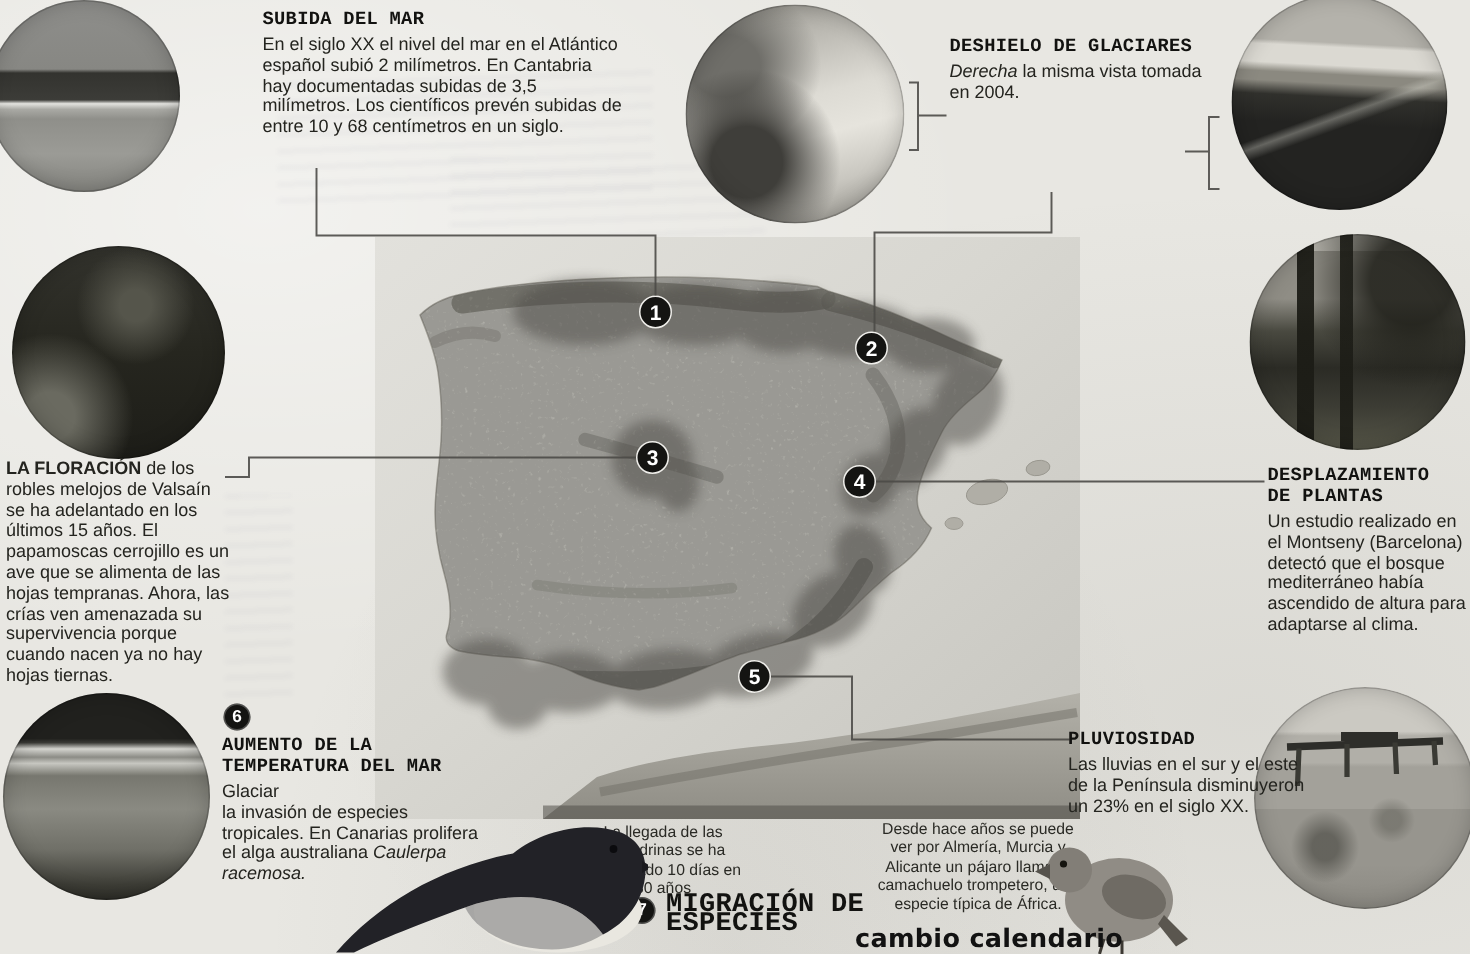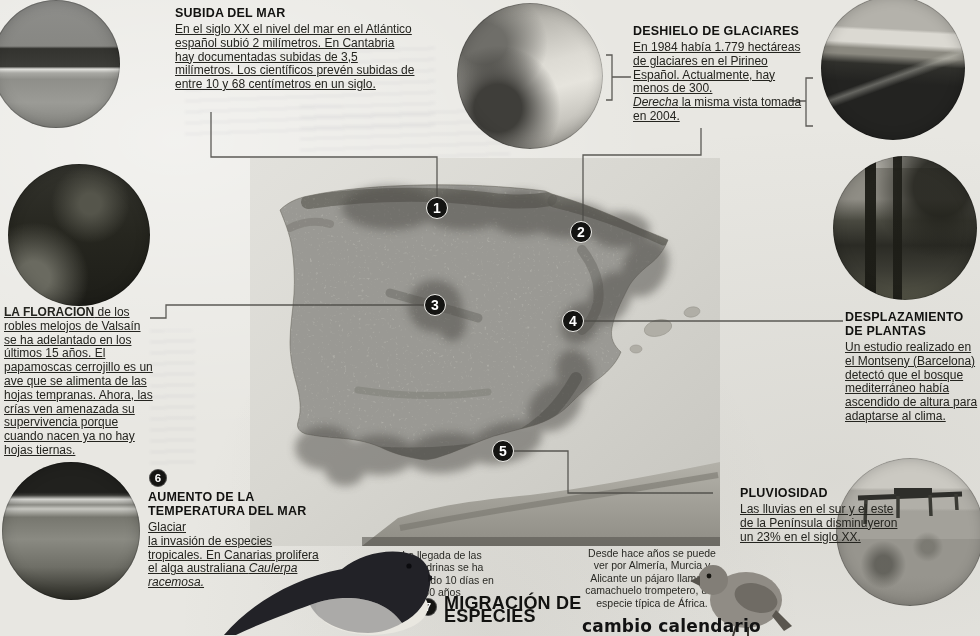--- a/index.html
+++ b/index.html
@@ -44,28 +44,28 @@
     background:linear-gradient(180deg,#21211e 0 22%,#3a3a36 24%,#d4d4cf 27%,#8c8c86 31%,
       #c7c7c1 34%,#77776f 40%,#8a8a82 56%,#6f6f67 76%,#3f3f38 92%,#2c2c26 100%);}
   .ph-drought{left:836px;top:458px;width:148px;height:148px;
     background:
       radial-gradient(ellipse at 32% 72%, rgba(40,40,34,.45) 0 6%, transparent 16%),
       radial-gradient(ellipse at 62% 60%, rgba(60,60,52,.30) 0 5%, transparent 12%),
       linear-gradient(180deg,#cbc9c2 0 20%,#b1afa8 22% 34%,#a3a19a 36% 55%,#97958e 55% 80%,#8b8982 100%);}
   .ph-drought svg{position:absolute;left:0;top:0;}
   
   .note{position:absolute;z-index:4;}
-  .note h3{margin:0 0 3px 0;font-size:12.5px;line-height:14px;font-weight:bold;color:#121210;letter-spacing:.2px;}
-  .note p{margin:0;font-size:12px;line-height:13.8px;color:#24241f;text-decoration:underline;}
+  .note h3{margin:0 0 3px 0;font-size:12.5px;line-height:14px;font-weight:bold;color:#121210;letter-spacing:.2px;font-family:Liberation Mono, monospace;}
+  .note p{margin:0;font-size:12px;line-height:13.8px;color:#24241f;}
   .note p + p{margin-top:0px;}
   .small-note{position:absolute;z-index:4;font-size:10.5px;line-height:12.4px;color:#2a2a25;text-align:center;}
   .badge{position:absolute;z-index:4;width:18px;height:18px;border-radius:50%;background:#141412;
          color:#fff;font-weight:bold;font-size:11.5px;display:flex;align-items:center;justify-content:center;
          box-shadow:inset 0 0 0 1px rgba(255,255,255,.25);}
-  .caption{position:absolute;left:582px;top:616px;z-index:5;font-family:"DejaVu Sans",sans-serif;
+  .caption{position:absolute;left:570px;top:616px;z-index:5;font-family:"DejaVu Sans",sans-serif;
            font-weight:bold;font-size:17px;color:#121212;letter-spacing:.2px;}
   
   .bleed{position:absolute;z-index:0;opacity:.13;filter:blur(1.6px);
          background:repeating-linear-gradient(178deg, rgba(85,85,115,.55) 0 2px, transparent 2px 11px);}
   svg text.marker-num{font-family:"Liberation Sans",sans-serif;font-weight:bold;font-size:14px;fill:#ffffff;}
 </style>
 </head>
 <body>
 
 <div class="bleed" style="left:185px;top:45px;width:250px;height:90px;"></div>
@@ -202,21 +202,20 @@
   </svg>
 </div>
 
 <div class="note" style="left:175px;top:6px;width:242px;">
   <h3>SUBIDA DEL MAR</h3>
   <p>En el siglo XX el nivel del mar en el Atlántico español subió 2 milímetros. En Cantabria hay documentadas subidas de 3,5 milímetros. Los científicos prevén subidas de entre 10 y 68 centímetros en un siglo.</p>
 </div>
 
 <div class="note" style="left:633px;top:24px;width:180px;">
   <h3>DESHIELO DE GLACIARES</h3>
-  <p>En 1984 había 1.779 hectáreas de glaciares en el Pirineo Español. Actualmente, hay menos de 300.</p>
   <p><em>Derecha</em><span> la misma vista tomada en 2004.</span></p>
 </div>
 
 <div class="note" style="left:4px;top:306px;width:152px;">
   <p><strong>LA FLORACIÓN</strong><span> de los robles melojos de Valsaín se ha adelantado en los últimos 15 años. El papamoscas cerrojillo es un ave que se alimenta de las hojas tempranas. Ahora, las crías ven amenazada su supervivencia porque cuando nacen ya no hay hojas tiernas.</span></p>
 </div>
 
 <div class="note" style="left:845px;top:310px;width:138px;">
   <h3>
       <span style="display:block">DESPLAZAMIENTO</span>
@@ -228,21 +227,21 @@
 <span class="badge" style="left:149px;top:469px;">6</span>
 <div class="note" style="left:148px;top:490px;width:176px;">
   <h3>
       <span style="display:block">AUMENTO DE LA</span>
       <span style="display:block">TEMPERATURA DEL MAR</span>
     </h3>
   <p>Glaciar</p>
   <p><span>la invasión de especies tropicales. En Canarias prolifera el alga australiana </span><em>Caulerpa racemosa.</em></p>
 </div>
 
-<div class="note" style="left:740px;top:486px;width:160px;">
+<div class="note" style="left:712px;top:486px;width:160px;">
   <h3>PLUVIOSIDAD</h3>
   <p>Las lluvias en el sur y el este de la Península disminuyeron un 23% en el siglo XX.</p>
 </div>
 
 <div class="small-note" style="left:384px;top:549px;width:116px;">La llegada de las golondrinas se ha adelantado 10 días en 30 años</div>
 <div class="small-note" style="left:582px;top:547px;width:140px;">Desde hace años se puede ver por Almería, Murcia y Alicante un pájaro llamado camachuelo trompetero, una especie típica de África.</div>
 
 <span class="badge" style="left:419px;top:598px;">7</span>
 <div class="note" style="left:444px;top:597px;width:200px;">
   <h3 style="font-size:18px;line-height:13.2px;">

